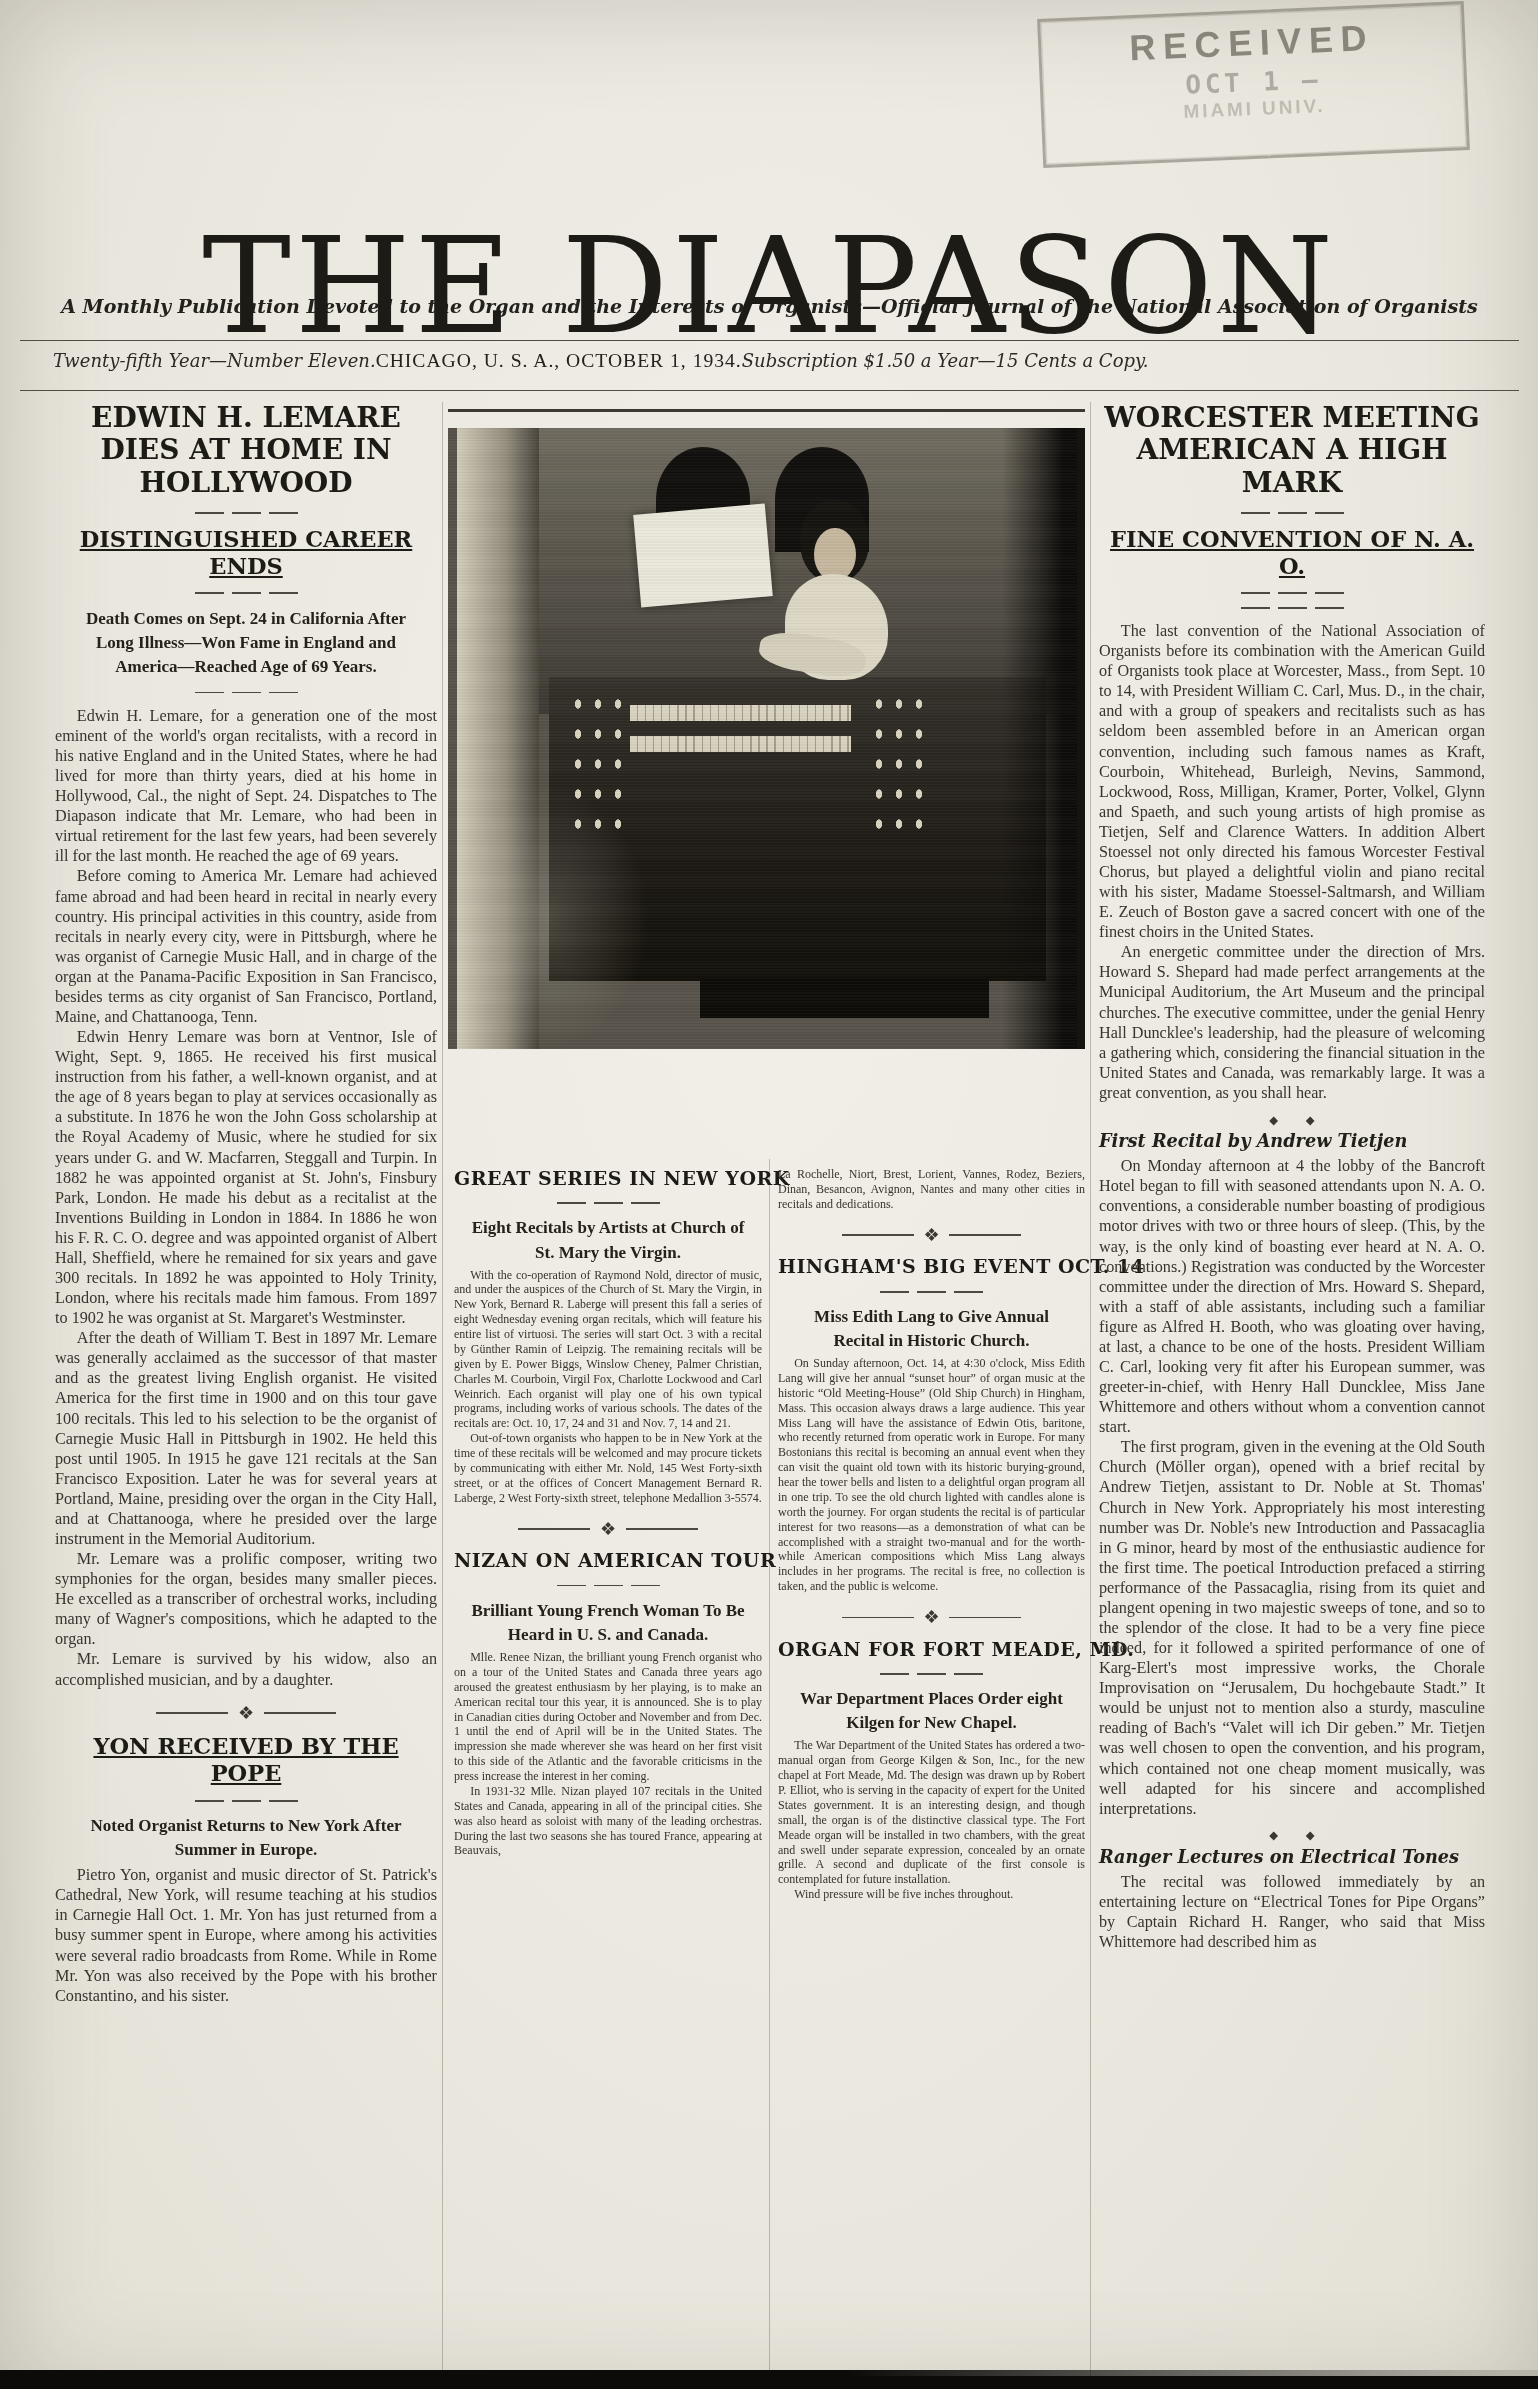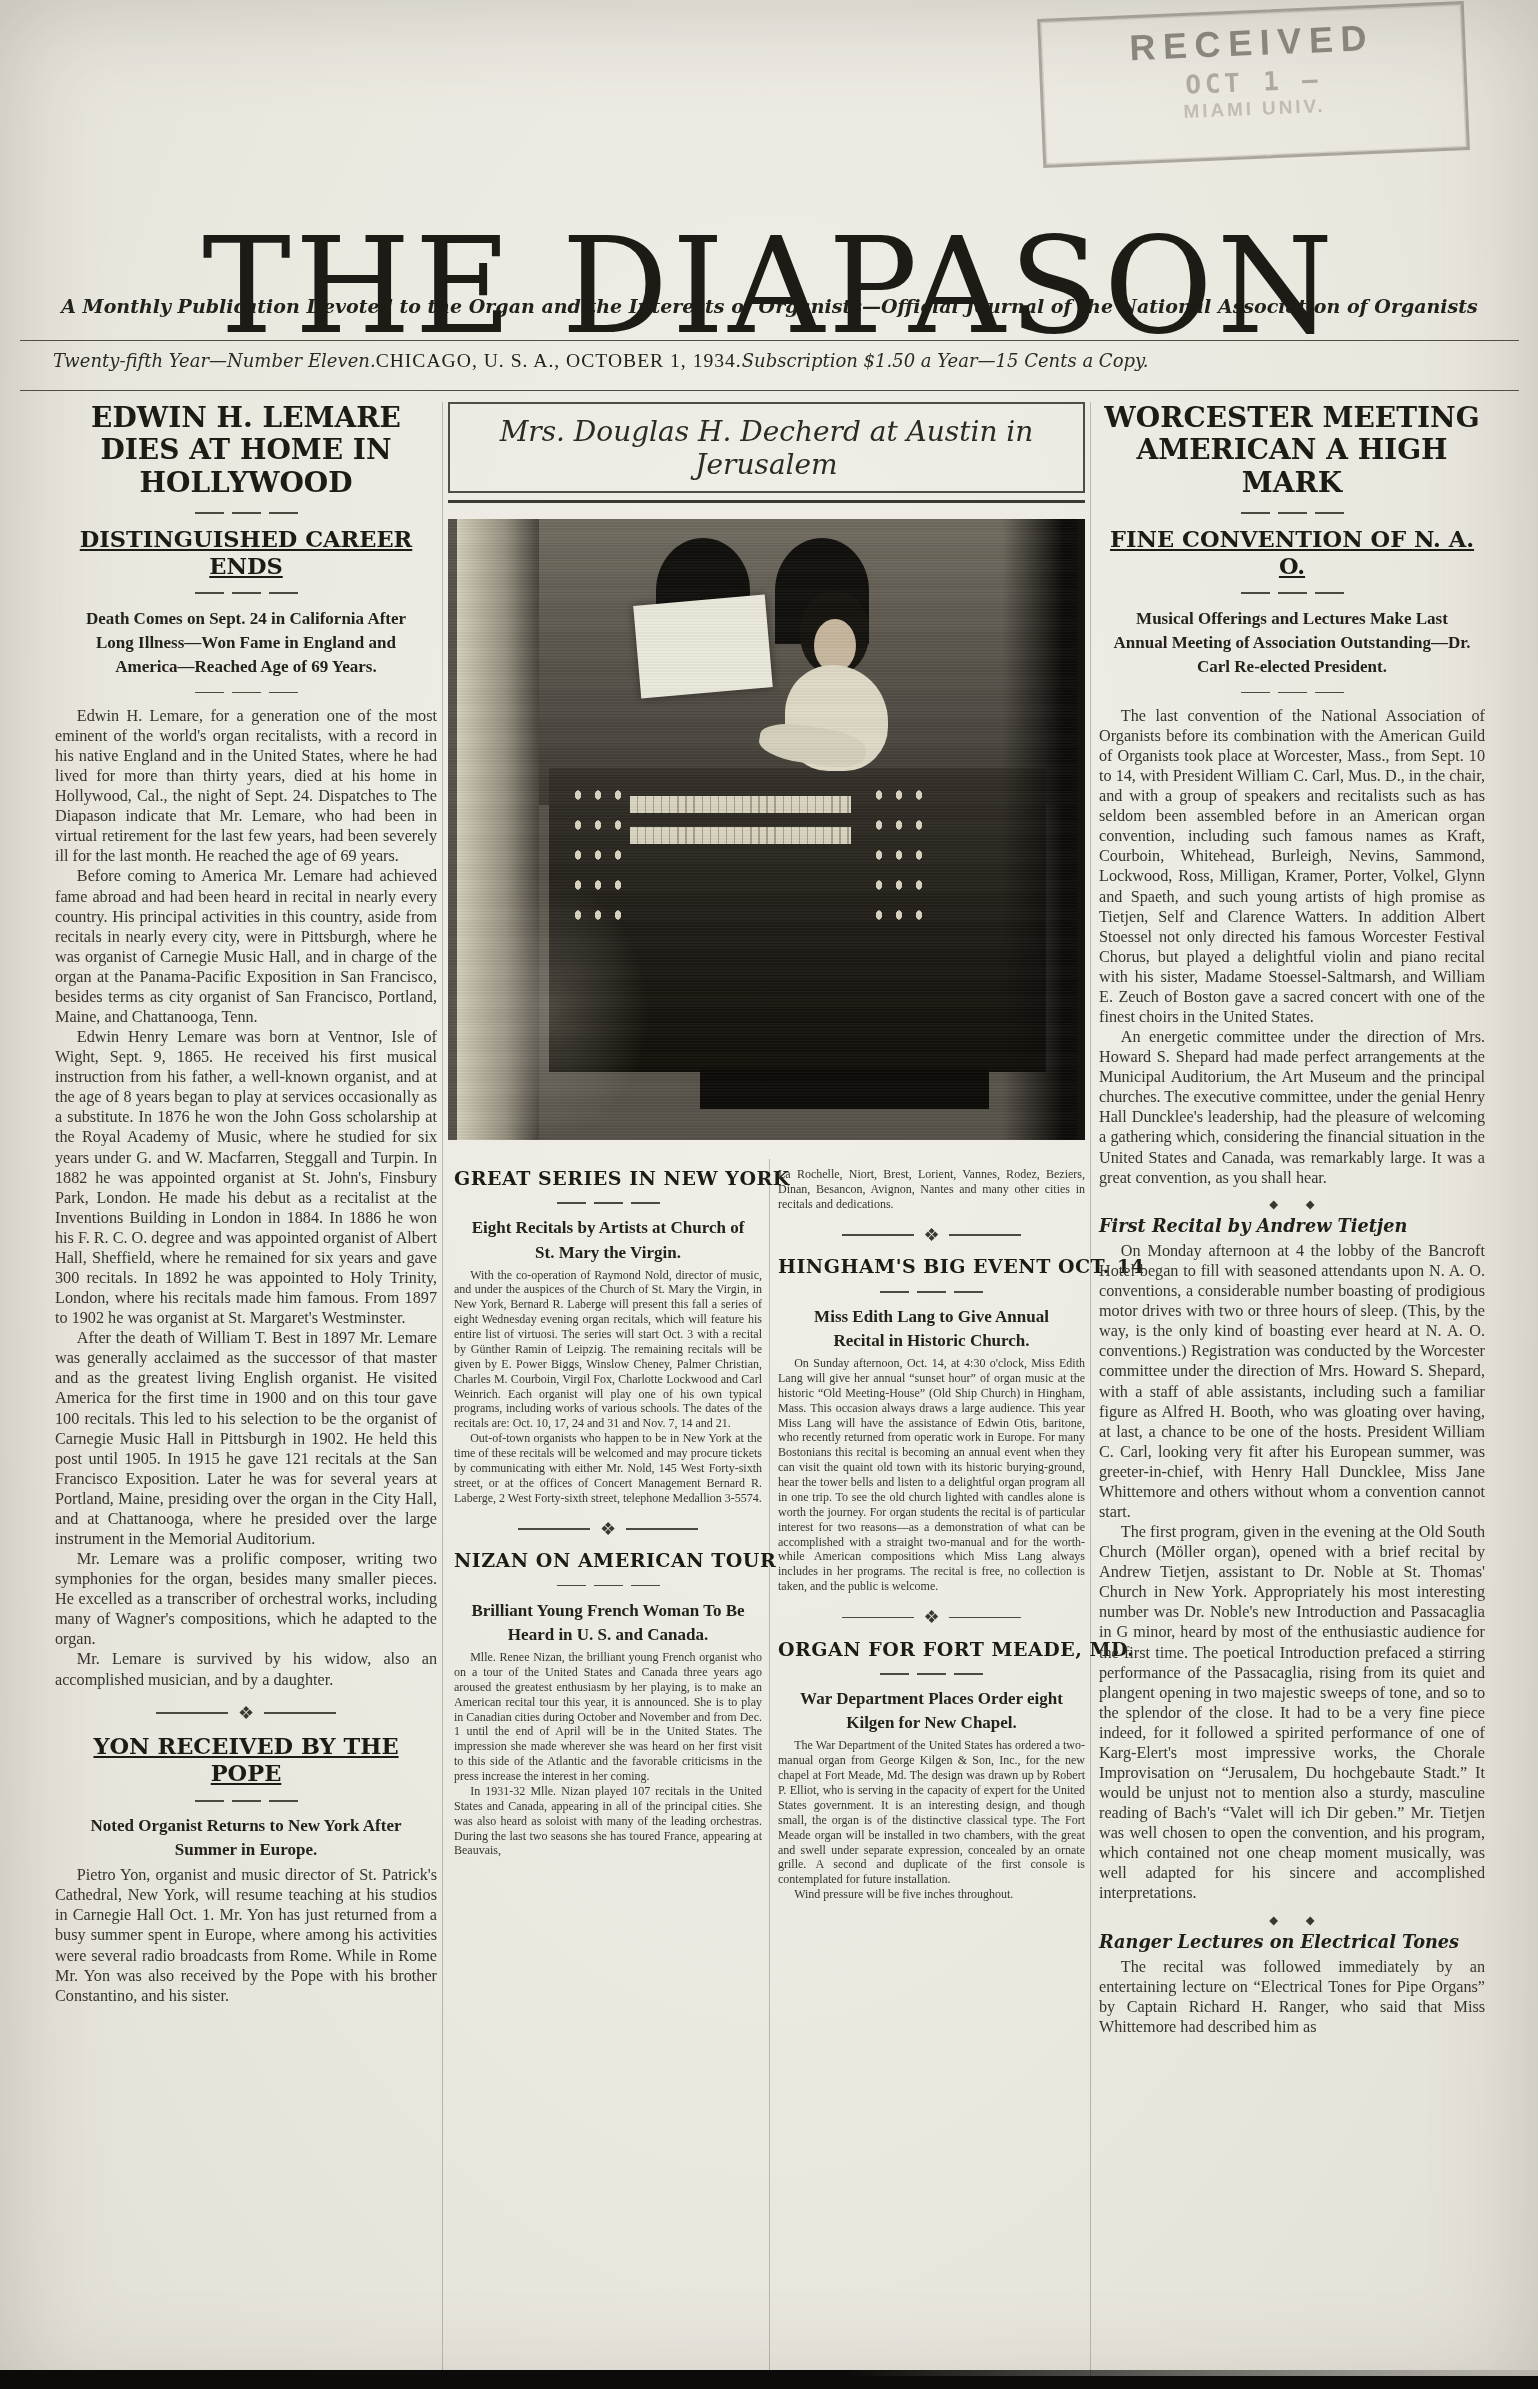--- a/index.html
+++ b/index.html
@@ -142,23 +142,20 @@
       </div>
       <h2 class="h-sub">YON RECEIVED BY THE POPE</h2>
       <div class="sdiv"></div>
       <div class="deck">Noted Organist Returns to New York After Summer in Europe.</div>
       <div class="body">
         <p>Pietro Yon, organist and music director of St. Patrick's Cathedral, New York, will resume teaching at his studios in Carnegie Hall Oct. 1. Mr. Yon has just returned from a busy summer spent in Europe, where among his activities were several radio broadcasts from Rome. While in Rome Mr. Yon was also received by the Pope with his brother Constantino, and his sister.</p>
       </div>
     </div>
 
     <div class="photo-block">
-      <div class="caption-box">
-        <div class="caption">Mrs. Douglas H. Decherd at Austin in Jerusalem</div>
-      </div>
       <div class="caption-rule"></div>
       <div class="photo">
         <div class="ph ph-wall"></div>
         <div class="ph ph-pillar"></div>
         <div class="ph ph-arch ph-a1"></div>
         <div class="ph ph-arch ph-a2"></div>
         <div class="ph ph-console"></div>
         <div class="ph ph-music"></div>
         <div class="ph ph-hair"></div>
         <div class="ph ph-face"></div>
@@ -218,21 +215,20 @@
         <p>The War Department of the United States has ordered a two-manual organ from George Kilgen &amp; Son, Inc., for the new chapel at Fort Meade, Md. The design was drawn up by Robert P. Elliot, who is serving in the capacity of expert for the United States government. It is an interesting design, and though small, the organ is of the distinctive classical type. The Fort Meade organ will be installed in two chambers, with the great and swell under separate expression, concealed by an ornate grille. A second and duplicate of the first console is contemplated for future installation.</p>
         <p>Wind pressure will be five inches throughout.</p>
       </div>
     </div>
 
     <div class="col col4">
       <h2 class="h-major">WORCESTER MEETING AMERICAN A HIGH MARK</h2>
       <div class="sdiv"></div>
       <h3 class="h-sub">FINE CONVENTION OF N. A. O.</h3>
       <div class="sdiv"></div>
-      <div class="deck">Musical Offerings and Lectures Make Last Annual Meeting of Association Outstanding—Dr. Carl Re-elected President.</div>
       <div class="sdiv"></div>
       <div class="body">
         <p>The last convention of the National Association of Organists before its combination with the American Guild of Organists took place at Worcester, Mass., from Sept. 10 to 14, with President William C. Carl, Mus. D., in the chair, and with a group of speakers and recitalists such as has seldom been assembled before in an American organ convention, including such famous names as Kraft, Courboin, Whitehead, Burleigh, Nevins, Sammond, Lockwood, Ross, Milligan, Kramer, Porter, Volkel, Glynn and Spaeth, and such young artists of high promise as Tietjen, Self and Clarence Watters. In addition Albert Stoessel not only directed his famous Worcester Festival Chorus, but played a delightful violin and piano recital with his sister, Madame Stoessel-Saltmarsh, and William E. Zeuch of Boston gave a sacred concert with one of the finest choirs in the United States.</p>
         <p>An energetic committee under the direction of Mrs. Howard S. Shepard had made perfect arrangements at the Municipal Auditorium, the Art Museum and the principal churches. The executive committee, under the genial Henry Hall Duncklee's leadership, had the pleasure of welcoming a gathering which, considering the financial situation in the United States and Canada, was remarkably large. It was a great convention, as you shall hear.</p>
       </div>
       <div class="orn-small">◆ ◆</div>
       <div class="subhead-italic">First Recital by Andrew Tietjen</div>
       <div class="body">
         <p>On Monday afternoon at 4 the lobby of the Bancroft Hotel began to fill with seasoned attendants upon N. A. O. conventions, a considerable number boasting of prodigious motor drives with two or three hours of sleep. (This, by the way, is the only kind of boasting ever heard at N. A. O. conventions.) Registration was conducted by the Worcester committee under the direction of Mrs. Howard S. Shepard, with a staff of able assistants, including such a familiar figure as Alfred H. Booth, who was gloating over having, at last, a chance to be one of the hosts. President William C. Carl, looking very fit after his European summer, was greeter-in-chief, with Henry Hall Duncklee, Miss Jane Whittemore and others without whom a convention cannot start.</p>
         <p>The first program, given in the evening at the Old South Church (Möller organ), opened with a brief recital by Andrew Tietjen, assistant to Dr. Noble at St. Thomas' Church in New York. Appropriately his most interesting number was Dr. Noble's new Introduction and Passacaglia in G minor, heard by most of the enthusiastic audience for the first time. The poetical Introduction prefaced a stirring performance of the Passacaglia, rising from its quiet and plangent opening in two majestic sweeps of tone, and so to the splendor of the close. It had to be a very fine piece indeed, for it followed a spirited performance of one of Karg-Elert's most impressive works, the Chorale Improvisation on “Jerusalem, Du hochgebaute Stadt.” It would be unjust not to mention also a sturdy, masculine reading of Bach's “Valet will ich Dir geben.” Mr. Tietjen was well chosen to open the convention, and his program, which contained not one cheap moment musically, was well adapted for his sincere and accomplished interpretations.</p>

